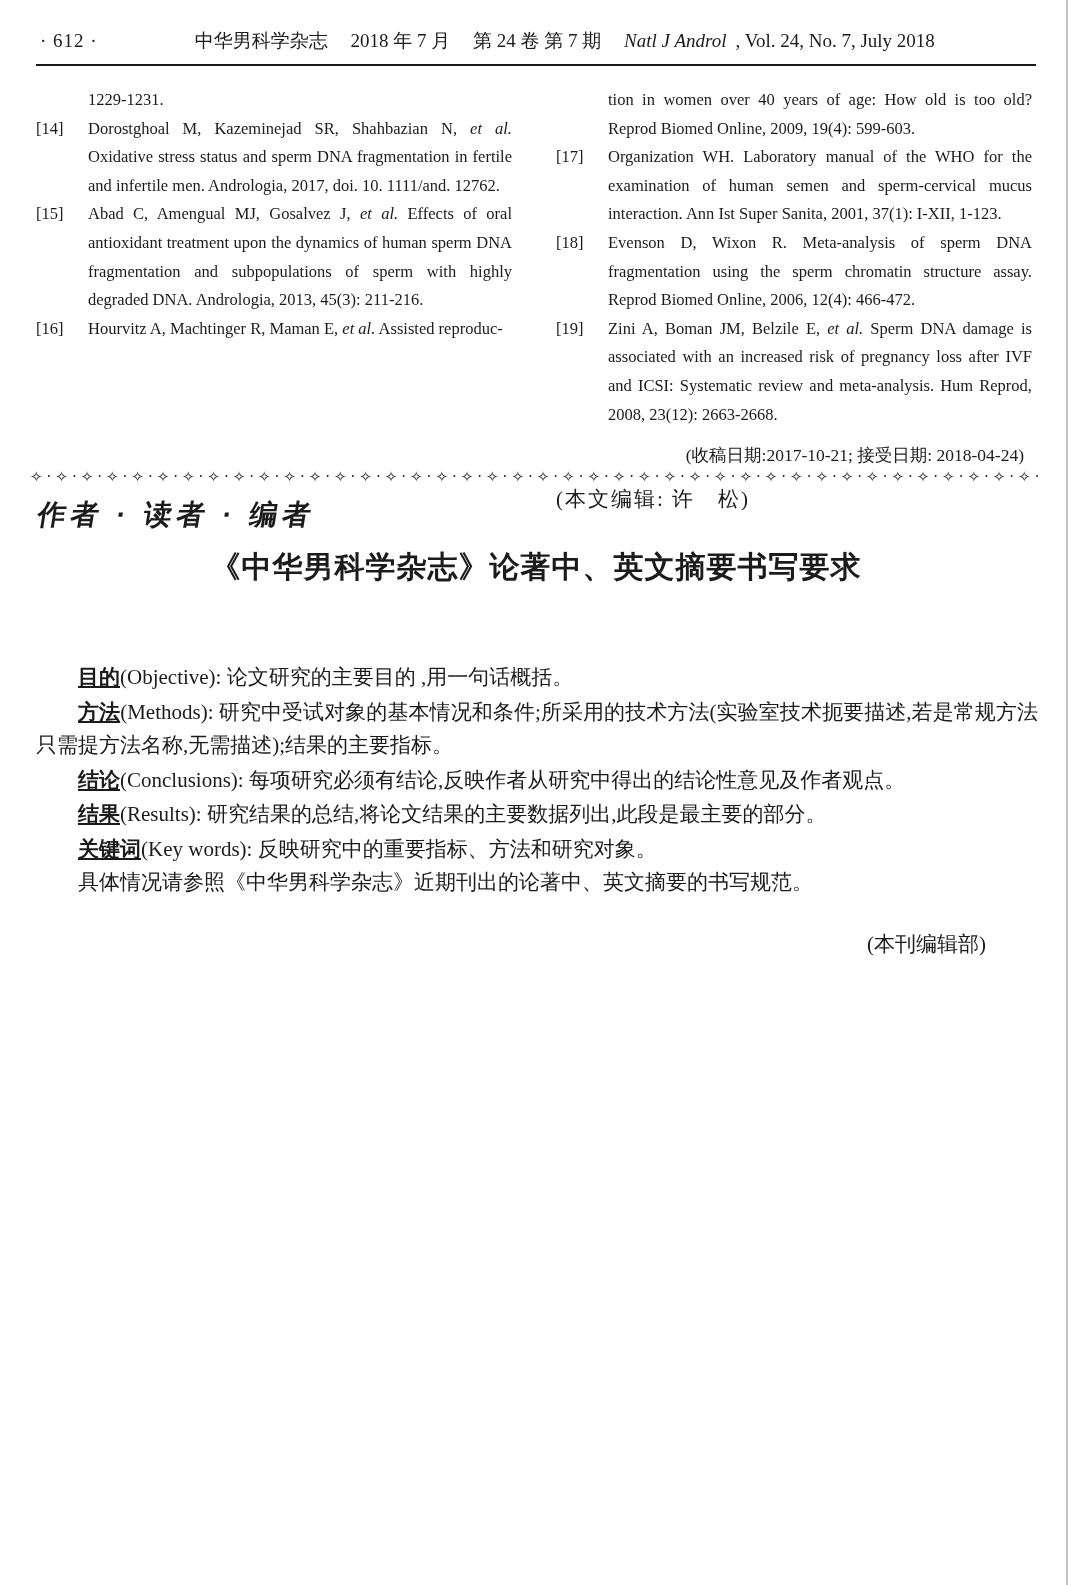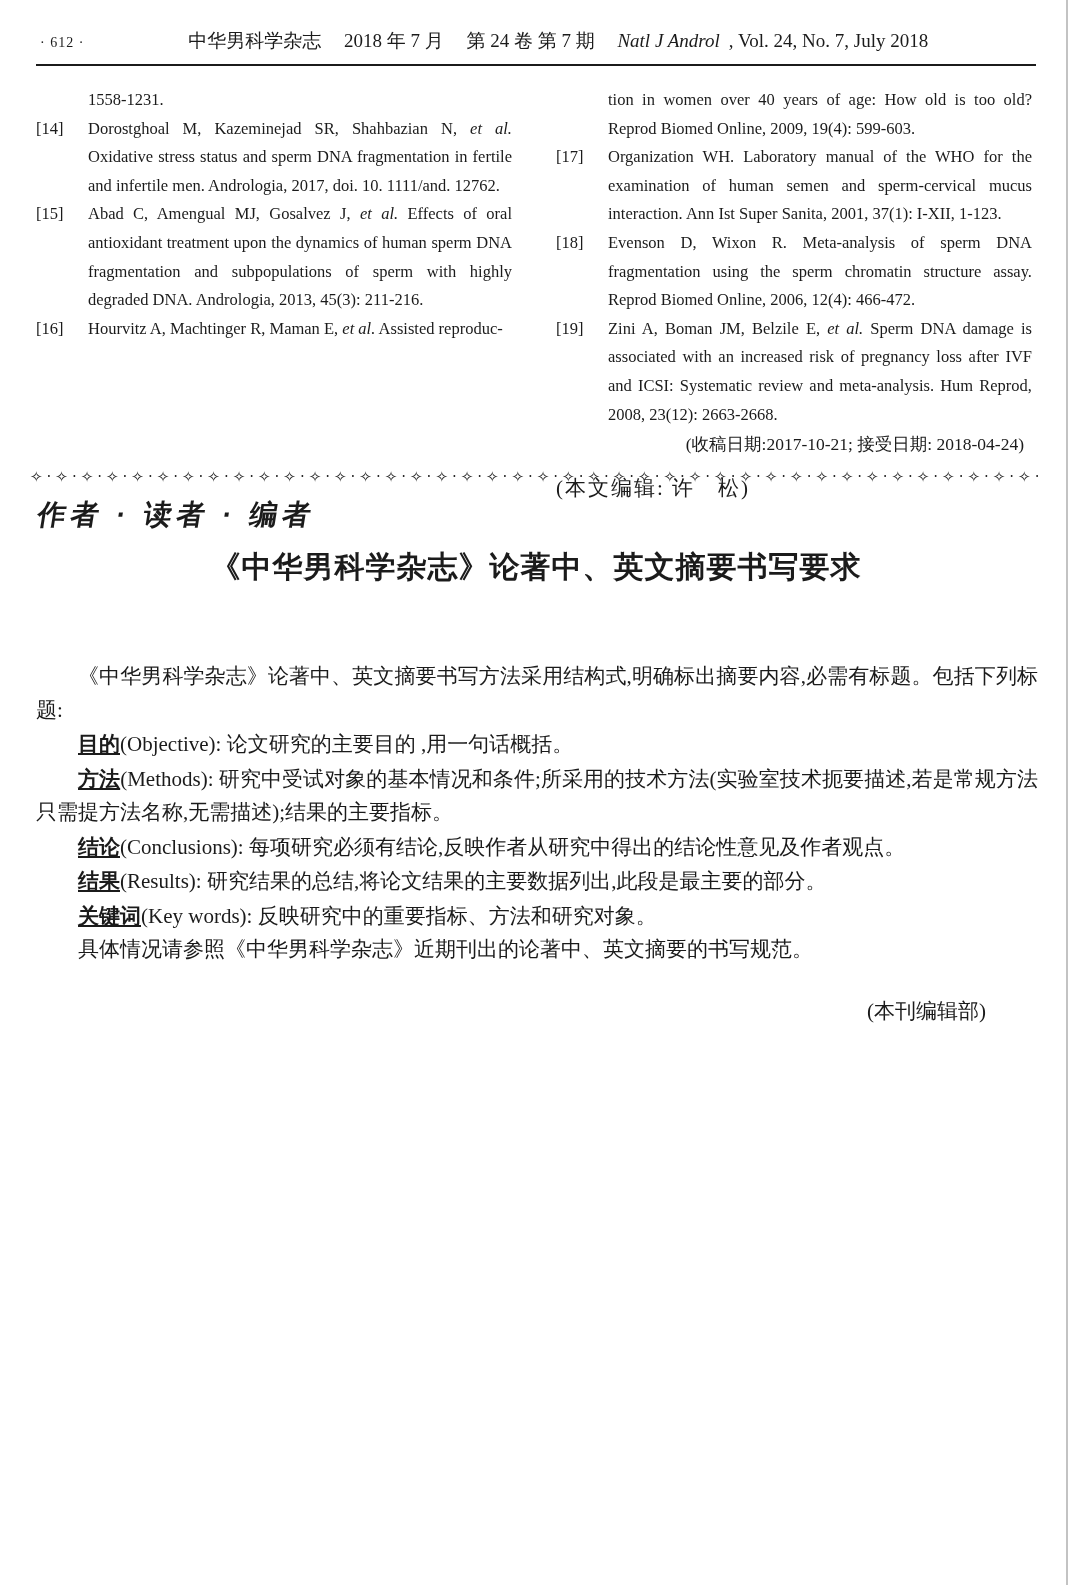--- a/index.html
+++ b/index.html
@@ -14,21 +14,21 @@
   .edge-right {
     position: absolute; top: 0; bottom: 0; right: 4px;
     width: 2px; background: #c3c3c3;
   }
 
   
   .header {
     position: absolute; top: 28px; left: 40px; right: 40px;
     display: flex; align-items: baseline;
   }
-  .page-num { font-size: 14px; letter-spacing: 1px; }
+  .page-num { font-size: 19px; letter-spacing: 1px; }
   .header-center { flex: 1; text-align: center; font-size: 19px; white-space: nowrap; }
   .header-center .seg { margin: 0 9px; }
   .journal-en { font-style: italic; }
   .issue-en { margin-left: 0 !important; }
   .header-rule {
     position: absolute; top: 64px; left: 36px; right: 36px;
     height: 2px; background: #1b1b1b;
   }
 
   
@@ -38,21 +38,21 @@
   .ref-item, .ref-carryover {
     position: relative;
     padding-left: 52px;
     font-size: 16.5px;
     line-height: 28.6px;
     text-align: justify;
   }
   .ref-num { position: absolute; left: 0; top: 0; }
   .date-line {
     font-size: 17.5px; text-align: right;
-    padding-right: 8px; margin-top: 1px; line-height: 28px;
+    padding-right: 8px; margin-top: 12px; line-height: 28px;
   }
   .editor-line {
     font-size: 21px; text-align: left;
     padding-right: 10px; margin-top: 16px;
     letter-spacing: 2px;
   }
 
   
   .divider {
     position: absolute; top: 468px; left: 30px; right: 30px;
@@ -100,21 +100,21 @@
   <span class="header-center">
     <span class="seg">中华男科学杂志</span>
     <span class="seg">2018 年 7 月</span>
     <span class="seg">第 24 卷 第 7 期</span>
     <span class="seg journal-en">Natl J Androl</span><span class="seg issue-en">, Vol. 24, No. 7, July 2018</span>
   </span>
 </div>
 <div class="header-rule"></div>
 
 <div class="ref-col left">
-  <div class="ref-carryover js-etal">1558-1231.</div>
+  <div class="ref-carryover js-etal">1229-1231.</div>
   <div class="ref-item">
     <span class="ref-num">[14]</span>
     <span class="ref-text js-etal">Dorostghoal M, Kazeminejad SR, Shahbazian N, <i>et al.</i> Oxidative stress status and sperm DNA fragmentation in fertile and infertile men. Andrologia, 2017, doi. 10. 1111/and. 12762.</span>
   </div>
   <div class="ref-item">
     <span class="ref-num">[15]</span>
     <span class="ref-text js-etal">Abad C, Amengual MJ, Gosalvez J, <i>et al.</i> Effects of oral antioxidant treatment upon the dynamics of human sperm DNA fragmentation and subpopulations of sperm with highly degraded DNA. Andrologia, 2013, 45(3): 211-216.</span>
   </div>
   <div class="ref-item">
     <span class="ref-num">[16]</span>
@@ -142,21 +142,20 @@
 
 <div class="divider">✧·✧·✧·✧·✧·✧·✧·✧·✧·✧·✧·✧·✧·✧·✧·✧·✧·✧·✧·✧·✧·✧·✧·✧·✧·✧·✧·✧·✧·✧·✧·✧·✧·✧·✧·✧·✧·✧·✧·✧·✧·✧·✧·✧</div>
 
 <div class="section-heading">
   <span class="skew">作者 · 读者 · 编者</span>
 </div>
 
 <div class="notice-title">《中华男科学杂志》论著中、英文摘要书写要求</div>
 
 <div class="notice-body">
-  <p>《中华男科学杂志》论著中、英文摘要书写方法采用结构式,明确标出摘要内容,必需有标题。包括下列标题:</p>
   <p><span class="item-label">目的</span><span>(Objective): </span><span>论文研究的主要目的 ,用一句话概括。</span></p>
   <p><span class="item-label">方法</span><span>(Methods): </span><span>研究中受试对象的基本情况和条件;所采用的技术方法(实验室技术扼要描述,若是常规方法只需提方法名称,无需描述);结果的主要指标。</span></p>
   <p><span class="item-label">结论</span><span>(Conclusions): </span><span>每项研究必须有结论,反映作者从研究中得出的结论性意见及作者观点。</span></p>
   <p><span class="item-label">结果</span><span>(Results): </span><span>研究结果的总结,将论文结果的主要数据列出,此段是最主要的部分。</span></p>
   <p><span class="item-label">关键词</span><span>(Key words): </span><span>反映研究中的重要指标、方法和研究对象。</span></p>
   <p>具体情况请参照《中华男科学杂志》近期刊出的论著中、英文摘要的书写规范。</p>
   <p class="signoff">(本刊编辑部)</p>
 </div>
 
 </body></html>

